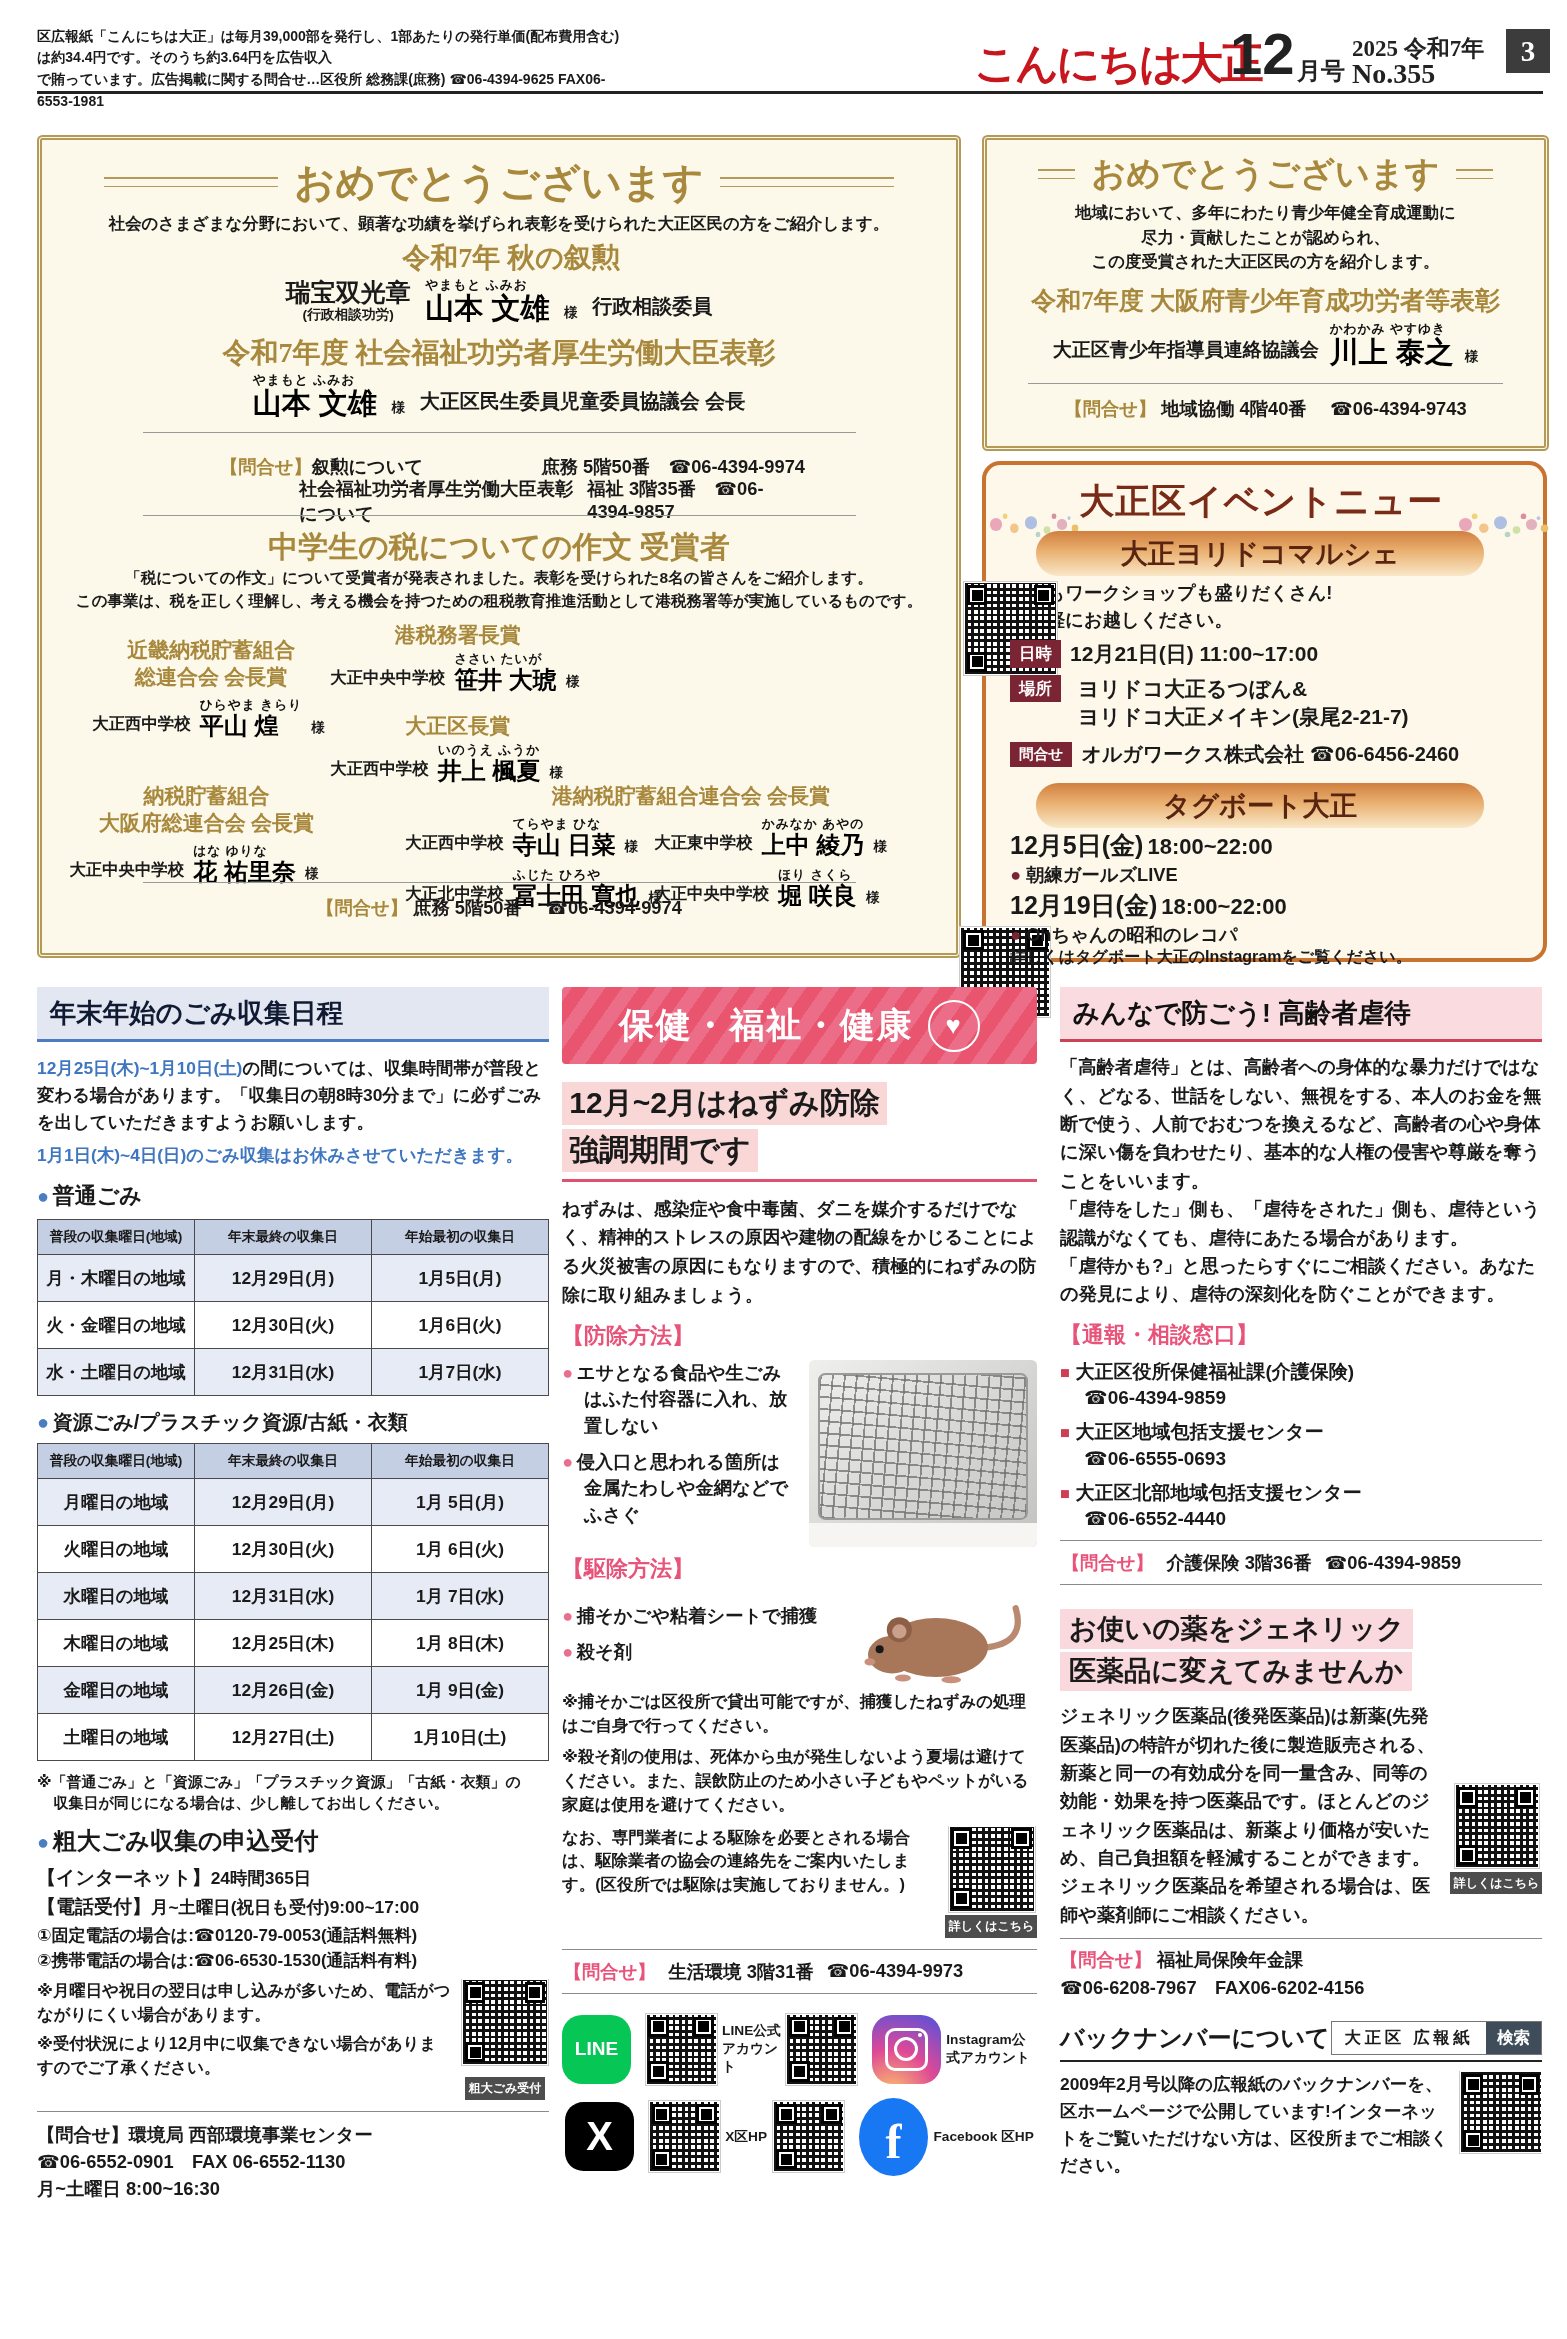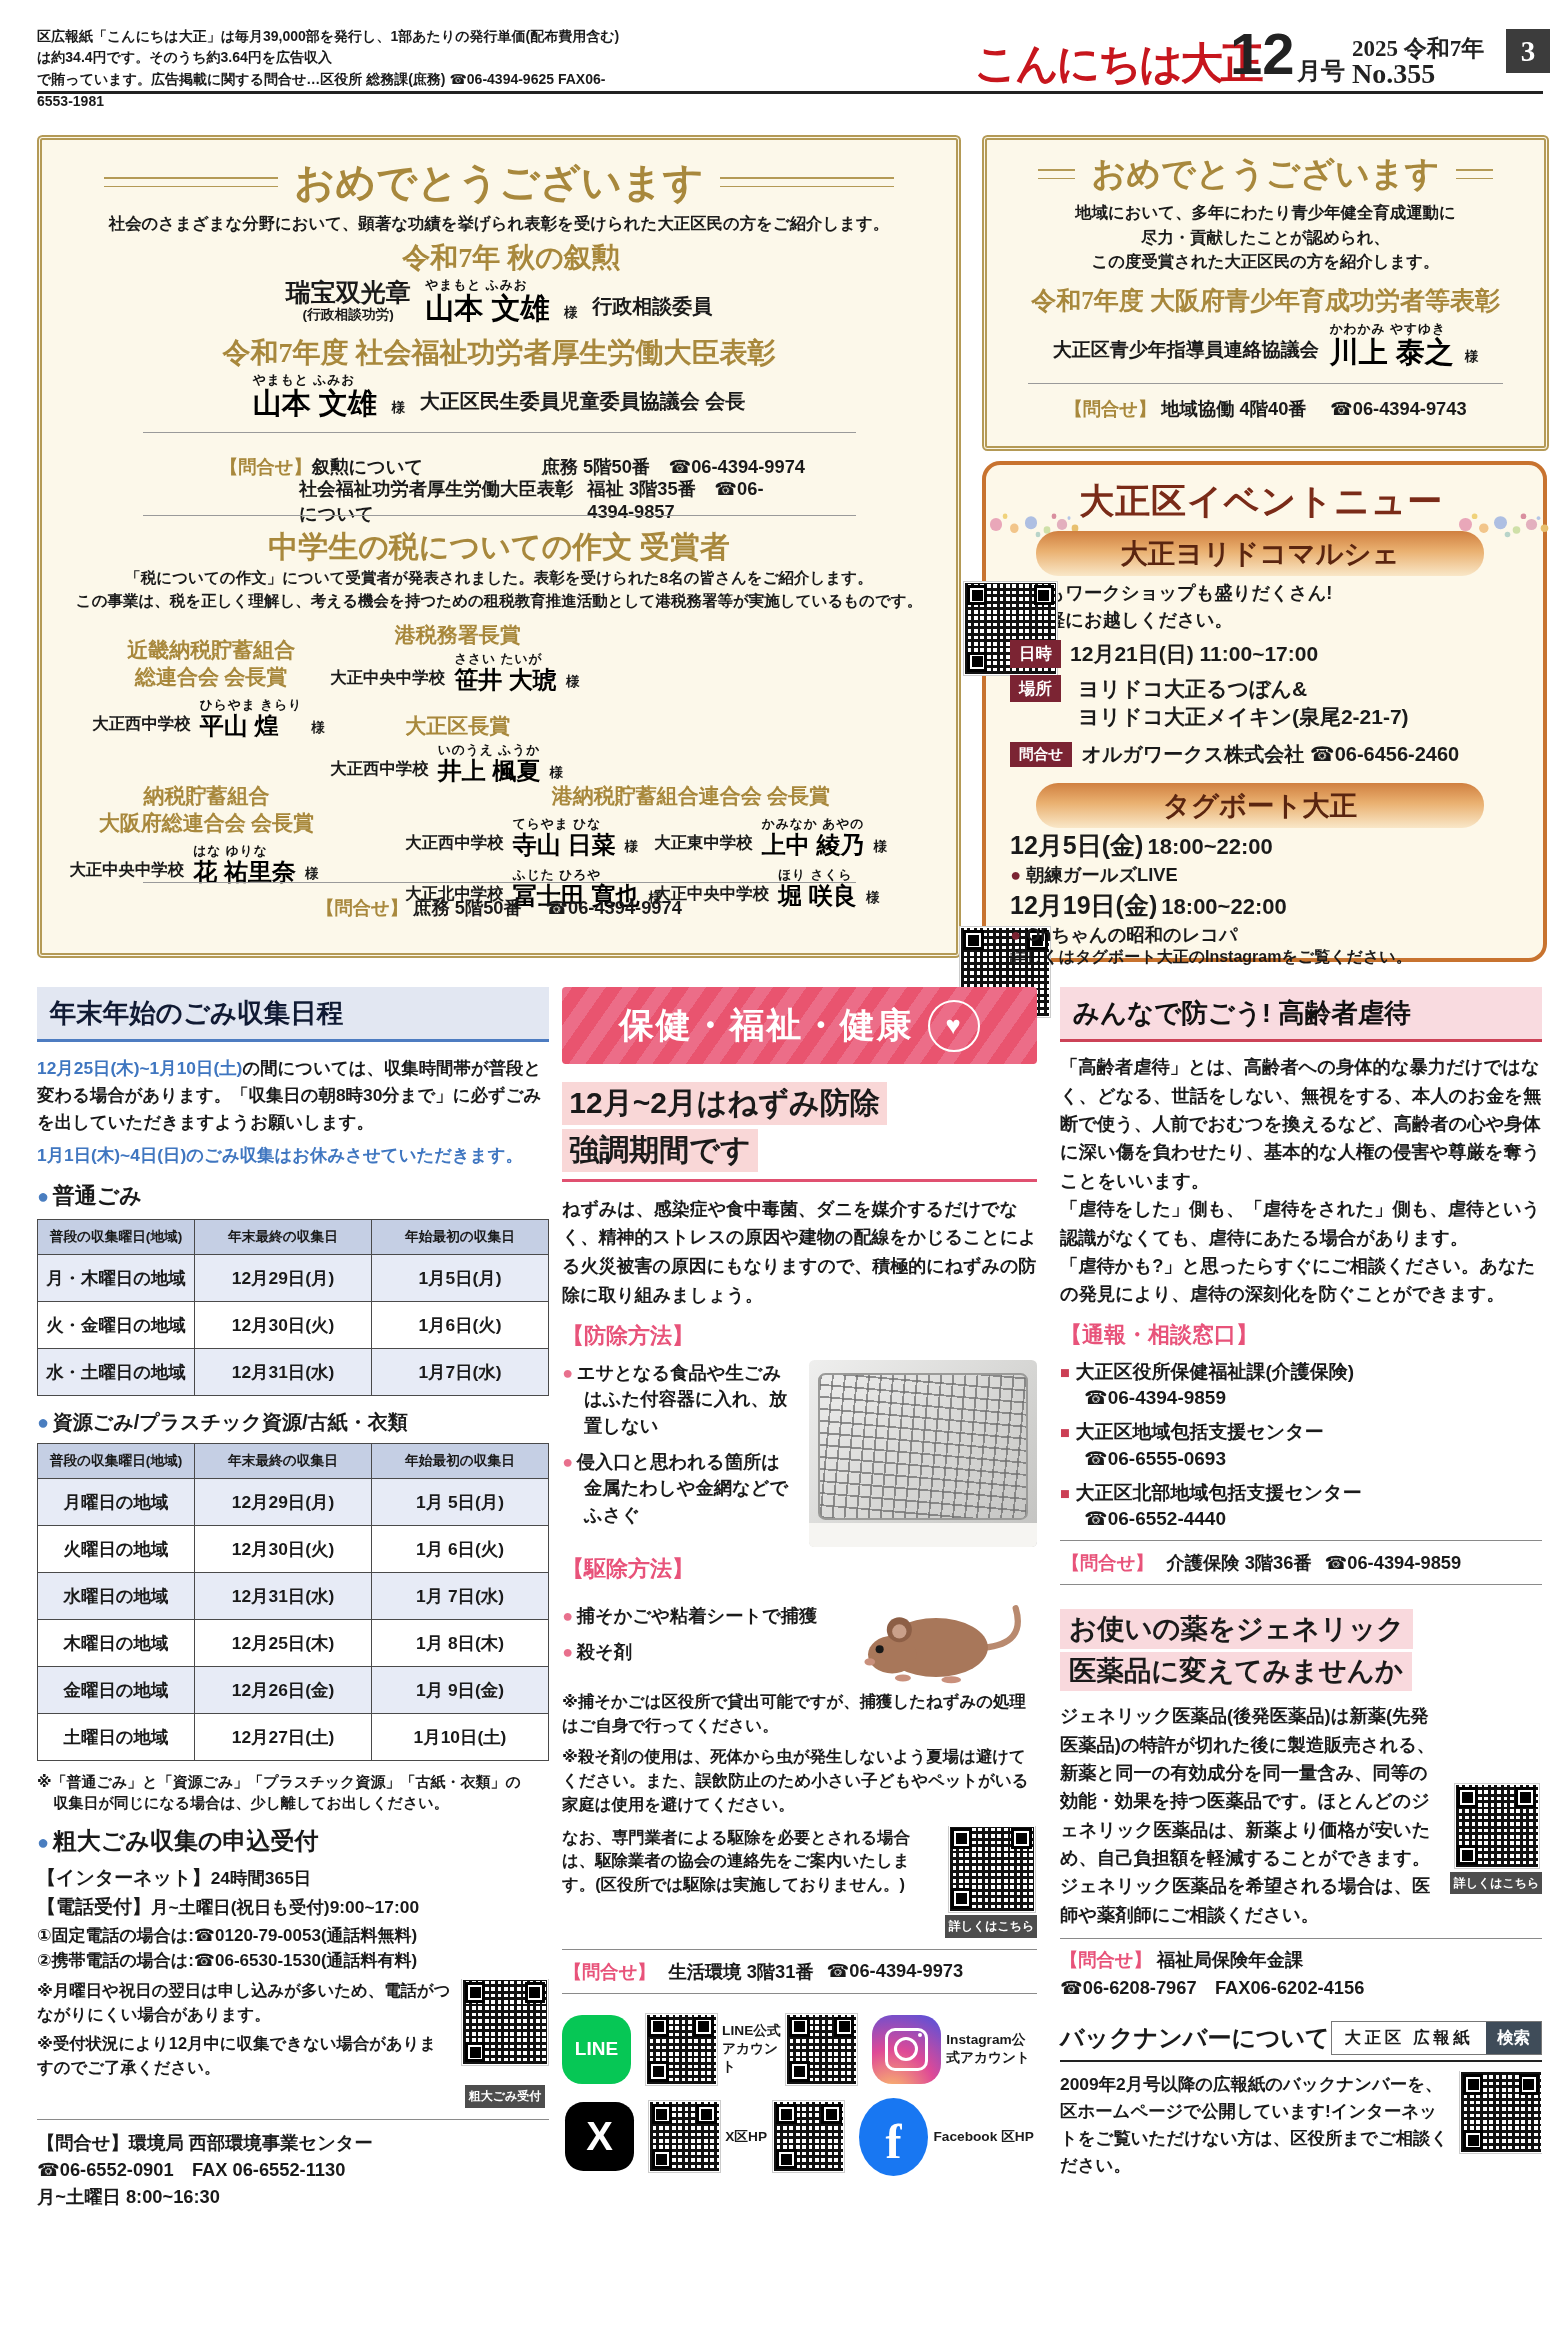--- a/index.html
+++ b/index.html
@@ -404,21 +404,21 @@
   <div style="margin-top:9.1px;font-size:15px;font-weight:bold;line-height:1.4;">
     <div>※「普通ごみ」と「資源ごみ」「プラスチック資源」「古紙・衣類」の</div>
     <div style="padding-left:16.4px;">収集日が同じになる場合は、少し離してお出しください。</div>
   </div>
   <div class="bullet-head" style="margin-top:12.8px;font-size:24px;"><span class="bdot">●</span><span>粗大ごみ収集の申込受付</span></div>
   <div style="margin-top:7.3px;font-size:19px;font-weight:900;"><span>【インターネット】</span><span style="font-size:17.4px;">24時間365日</span></div>
   <div style="margin-top:3.7px;font-size:19px;font-weight:900;"><span>【電話受付】</span><span style="font-size:17.4px;">月~土曜日(祝日も受付)9:00~17:00</span></div>
   <div style="margin-top:3.7px;font-size:17px;font-weight:bold;">①固定電話の場合は:☎0120-79-0053(通話料無料)</div>
   <div style="margin-top:1.8px;font-size:17px;font-weight:bold;">②携帯電話の場合は:☎06-6530-1530(通話料有料)</div>
   <div style="margin-top:7.3px;overflow:hidden;">
-    <div style="float:right;width:88px;margin-left:9.1px;display:flex;flex-direction:column;gap:20px;align-items:center;">
+    <div style="float:right;width:88px;margin-left:9.1px;display:flex;flex-direction:column;gap:12px;align-items:center;">
       <div class="qr" style="width:84px;height:84px;">
           <span class="fp tl"></span>
           <span class="fp tr"></span>
           <span class="fp bl"></span>
         </div>
       <div class="qr-badge">粗大ごみ受付</div>
     </div>
     <div class="note">※月曜日や祝日の翌日は申し込みが多いため、電話がつながりにくい場合があります。</div>
     <div class="note" style="margin-top:5.5px;">※受付状況により12月中に収集できない場合がありますのでご了承ください。</div>
   </div>

